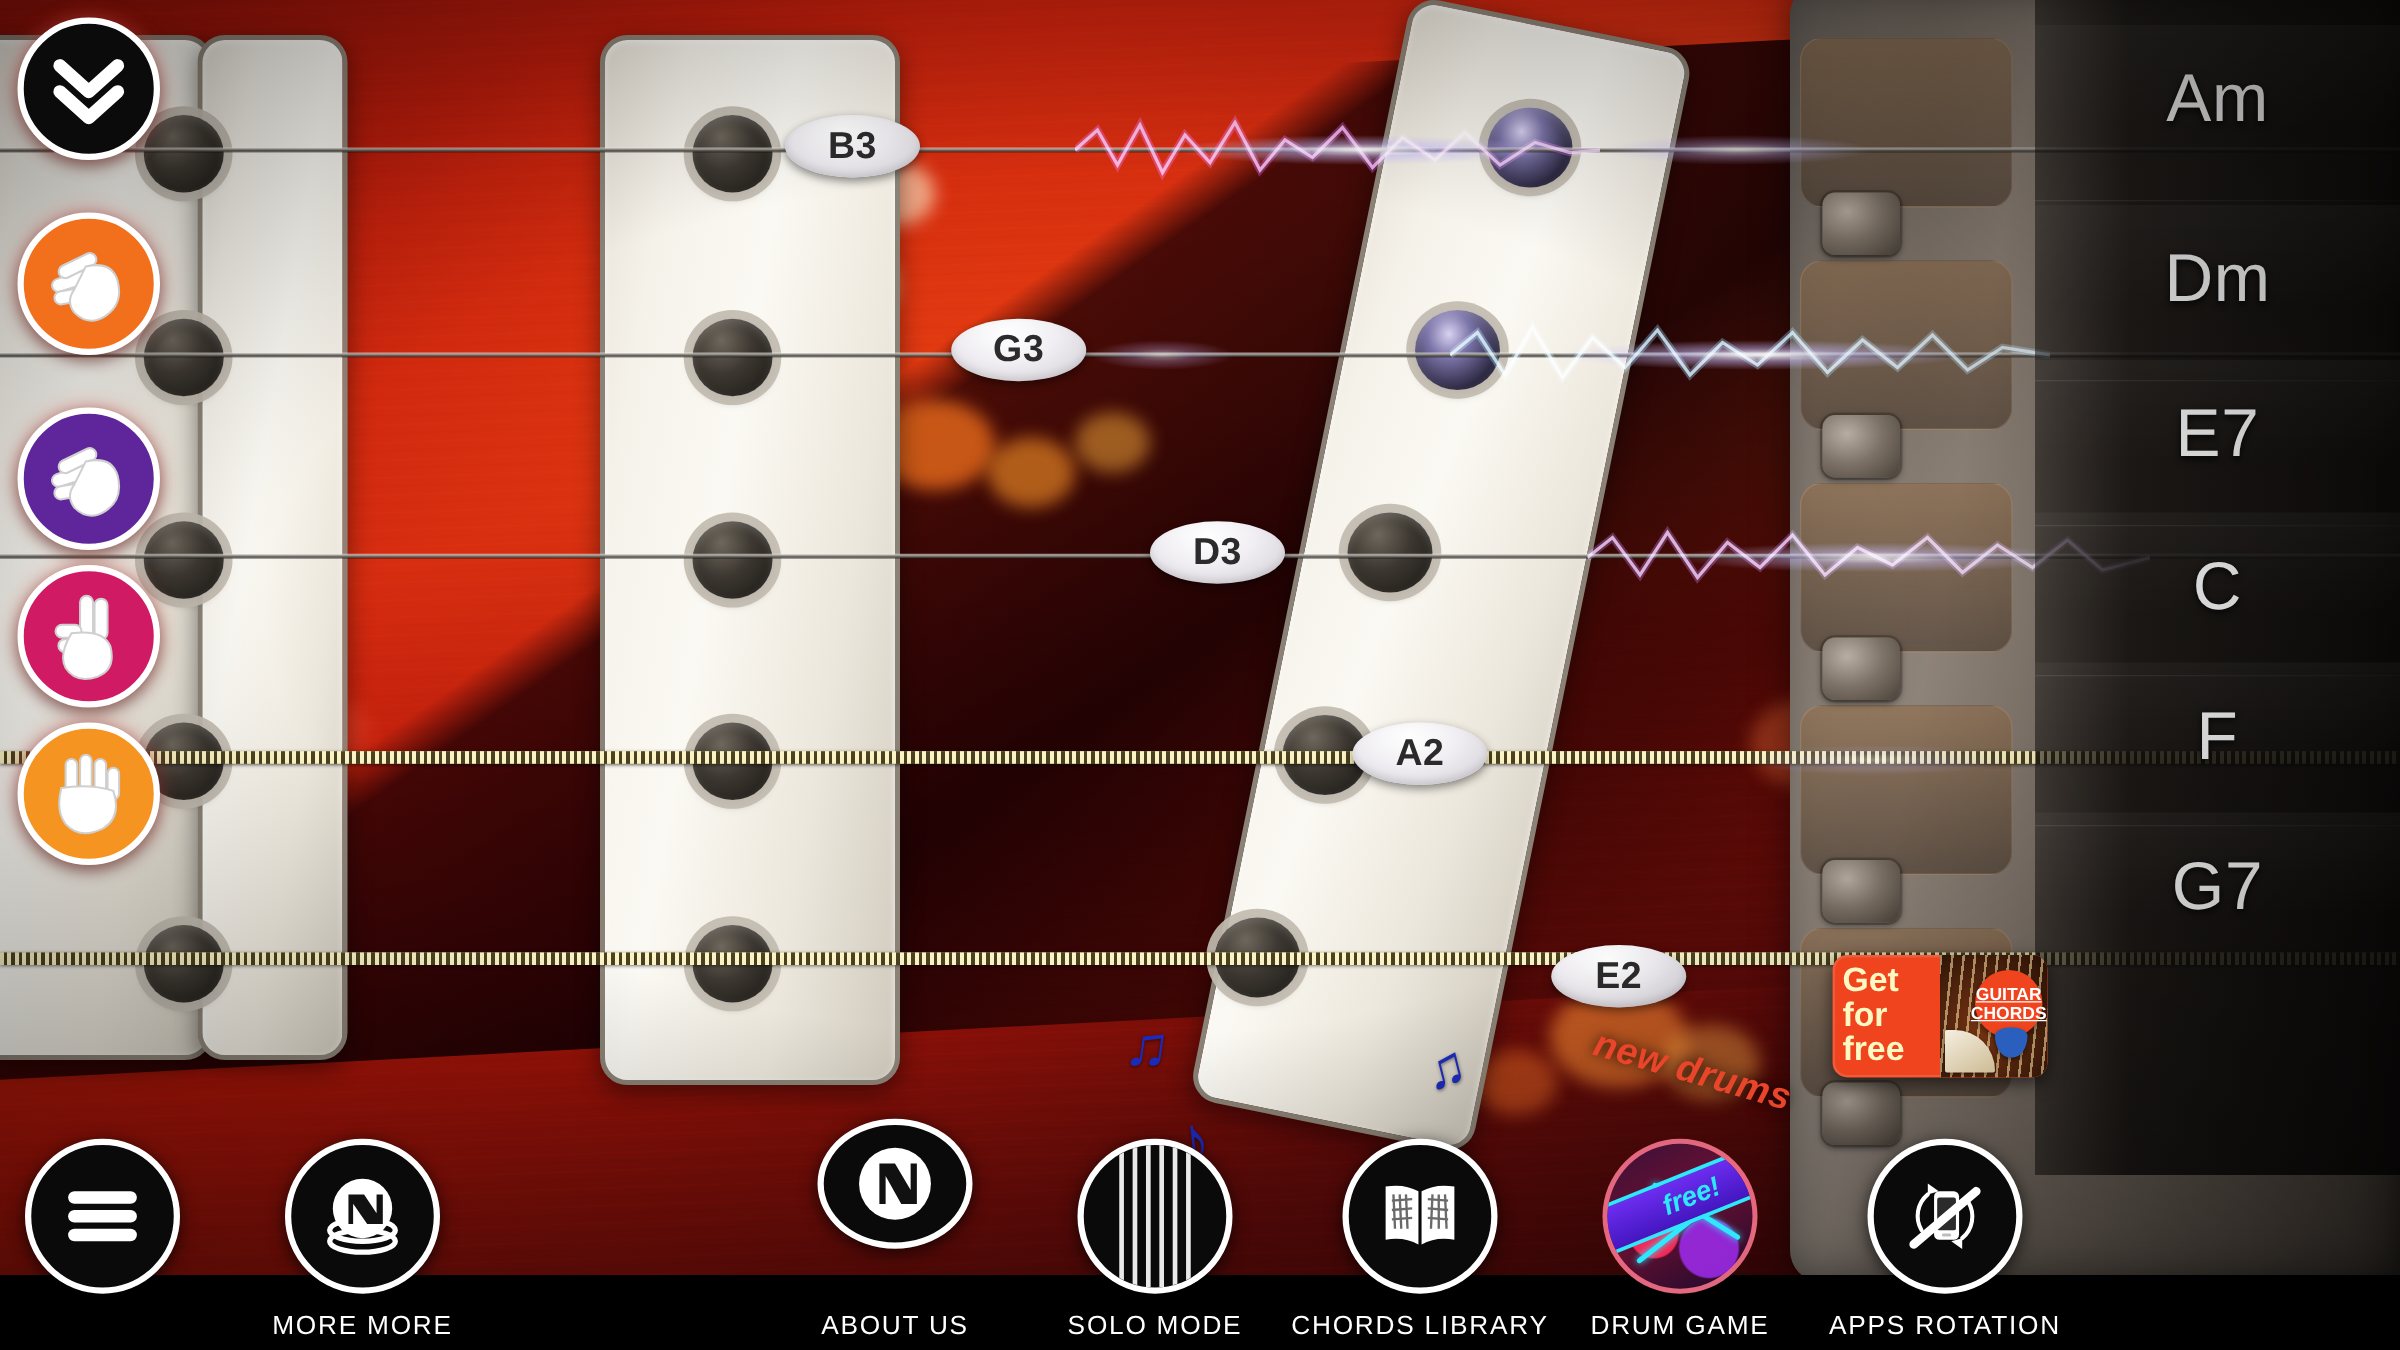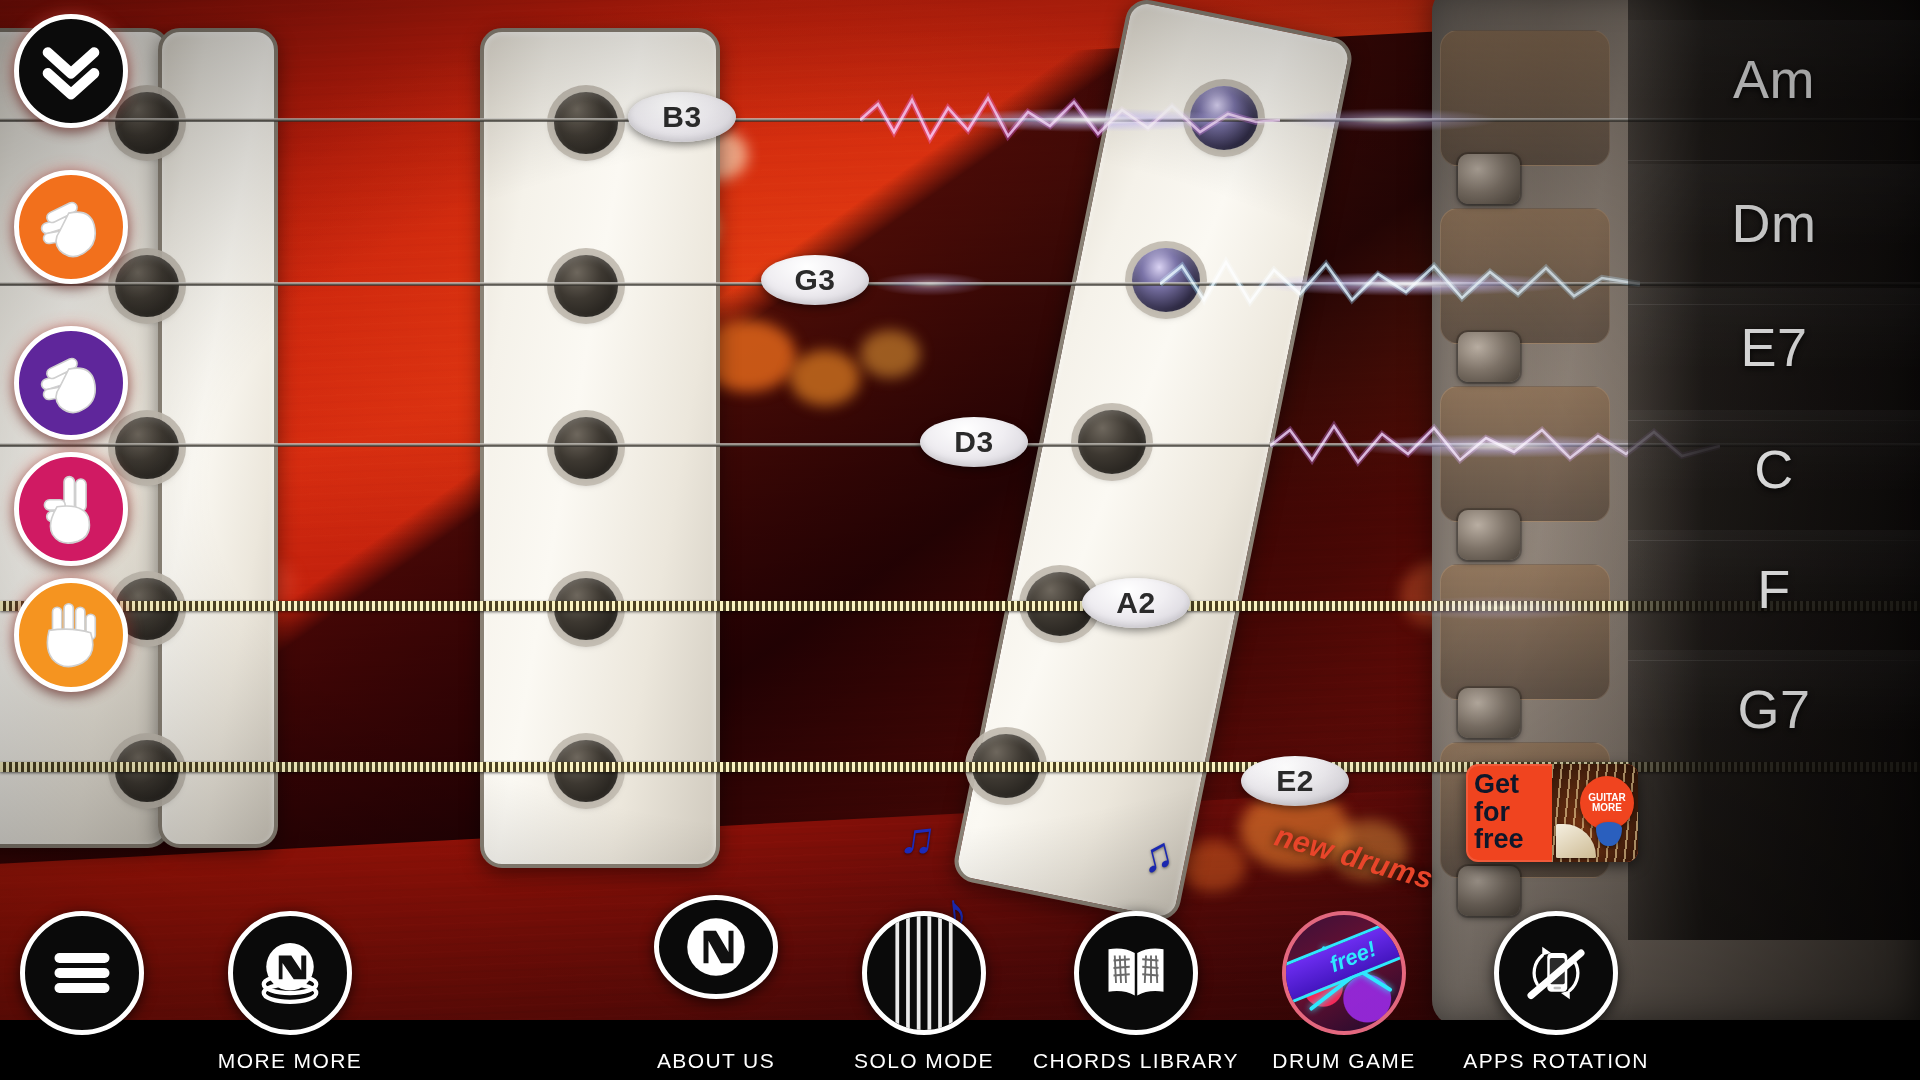--- a/index.html
+++ b/index.html
@@ -196,34 +196,34 @@
   }
 
   
   .ad{
     position:absolute; left:1466px; top:764px; width:172px; height:98px;
     background:#f0441f; border-radius:12px;
     box-shadow:0 4px 14px rgba(0,0,0,.6), inset 0 0 0 2px rgba(255,255,255,.12);
     display:flex; overflow:hidden; cursor:pointer;
   }
   .ad-text{
-    width:86px; color:#0f172a; font-size:27px; font-weight:bold; line-height:1.02;
+    width:86px; color:#fef9c3; font-size:27px; font-weight:bold; line-height:1.02;
     padding:7px 0 0 8px;
   }
   .ad-art{
     width:86px; height:98px; position:relative;
     background:
       repeating-linear-gradient(96deg, rgba(255,230,170,.55) 0 2px, rgba(0,0,0,0) 2px 9px),
       radial-gradient(ellipse at 42% 58%, #7a3513 0%, #48200c 58%, #240f05 100%);
   }
   .ad-badge{
     position:absolute; right:4px; top:12px; width:54px; height:54px; border-radius:50%;
-    background:#f0441f; color:#fff; font-size:10px; font-weight:bold; line-height:1.05;
+    background:#f0441f; color:#fff; font-size:14px; font-weight:bold; line-height:1.05;
     display:flex; flex-direction:column; align-items:center; justify-content:center;
-    box-shadow:0 2px 6px rgba(0,0,0,.55); text-align:center;
+    box-shadow:0 2px 6px rgba(0,0,0,.55); text-align:center;text-decoration:underline;
   }
   .ad-pick{
     position:absolute; right:16px; top:58px; width:26px; height:24px;
     background:#2a5fbe; border-radius:50% 50% 50% 50% / 30% 30% 80% 80%;
     box-shadow:0 2px 4px rgba(0,0,0,.5);
   }
   .ad-fan{
     position:absolute; left:4px; bottom:4px; width:40px; height:34px;
     background:linear-gradient(150deg,#f5efe0,#cdbb94);
     border-radius:2px 40px 2px 2px; box-shadow:0 1px 3px rgba(0,0,0,.5);
@@ -415,21 +415,21 @@
   <div class="ad">
     <div class="ad-text">
       <div>Get</div>
       <div>for</div>
       <div>free</div>
     </div>
     <div class="ad-art">
       <div class="ad-fan"></div>
       <div class="ad-badge">
         <span>GUITAR</span>
-        <span>MORE</span>
+        <span>CHORDS</span>
       </div>
       <div class="ad-pick"></div>
     </div>
   </div>
 
   <div class="toolbar"></div>
 
   <div class="tool" style="left:-18px;">
     <div class="tool-ico">
       <svg viewBox="0 0 64 64">

